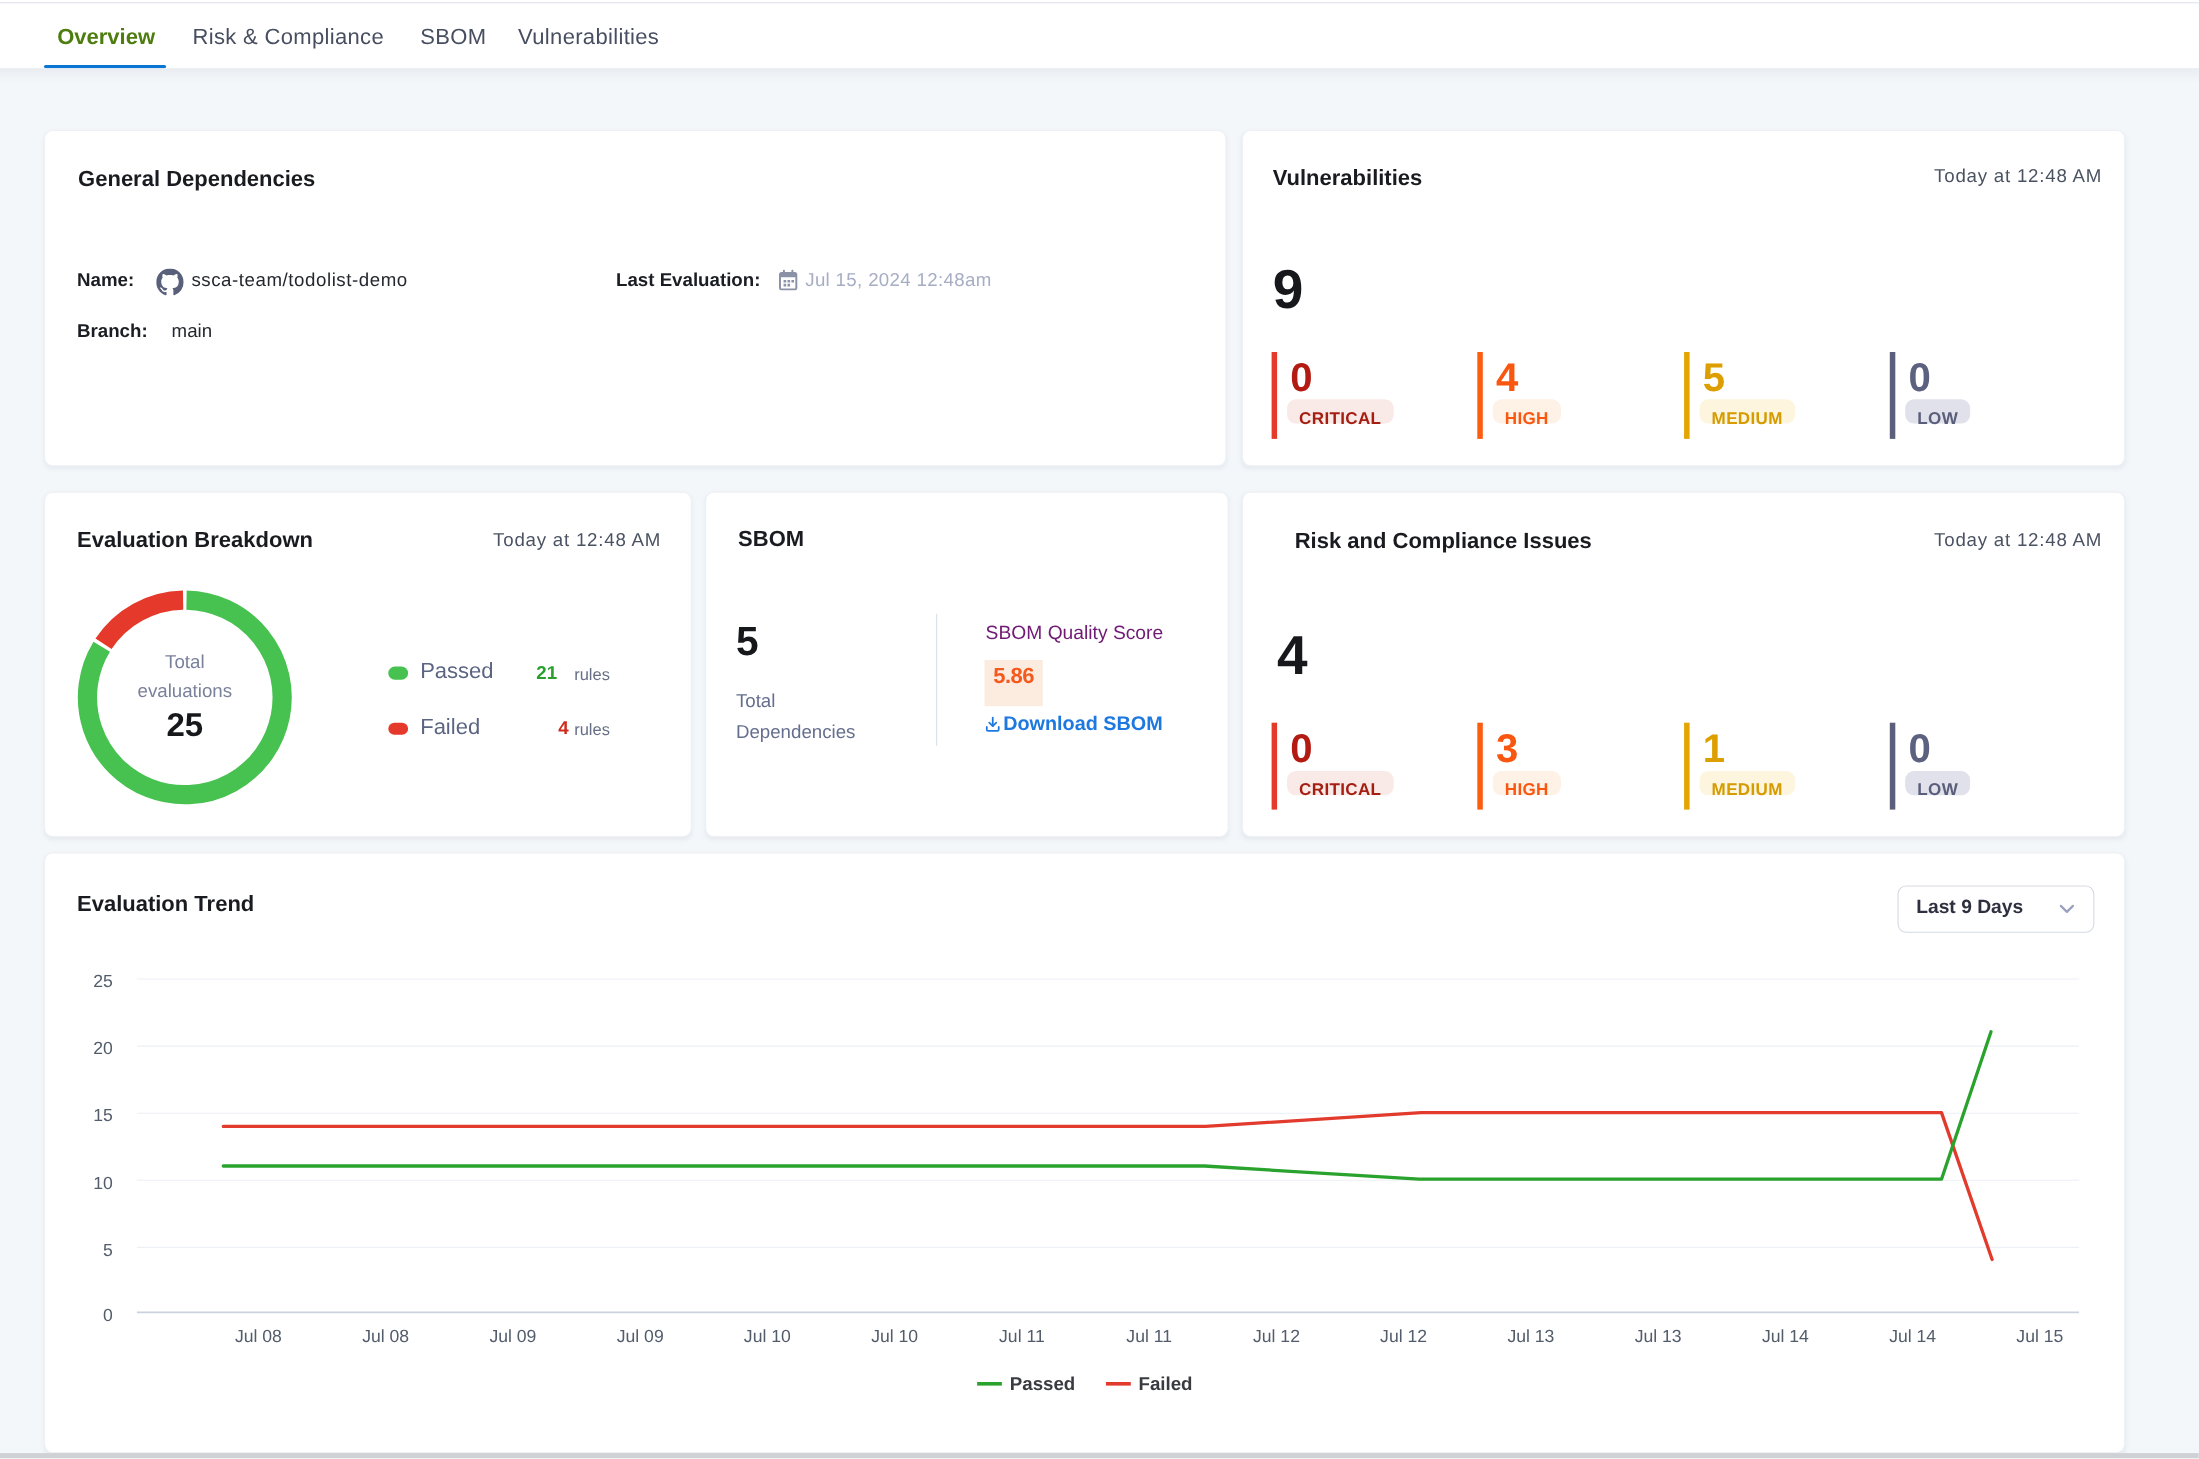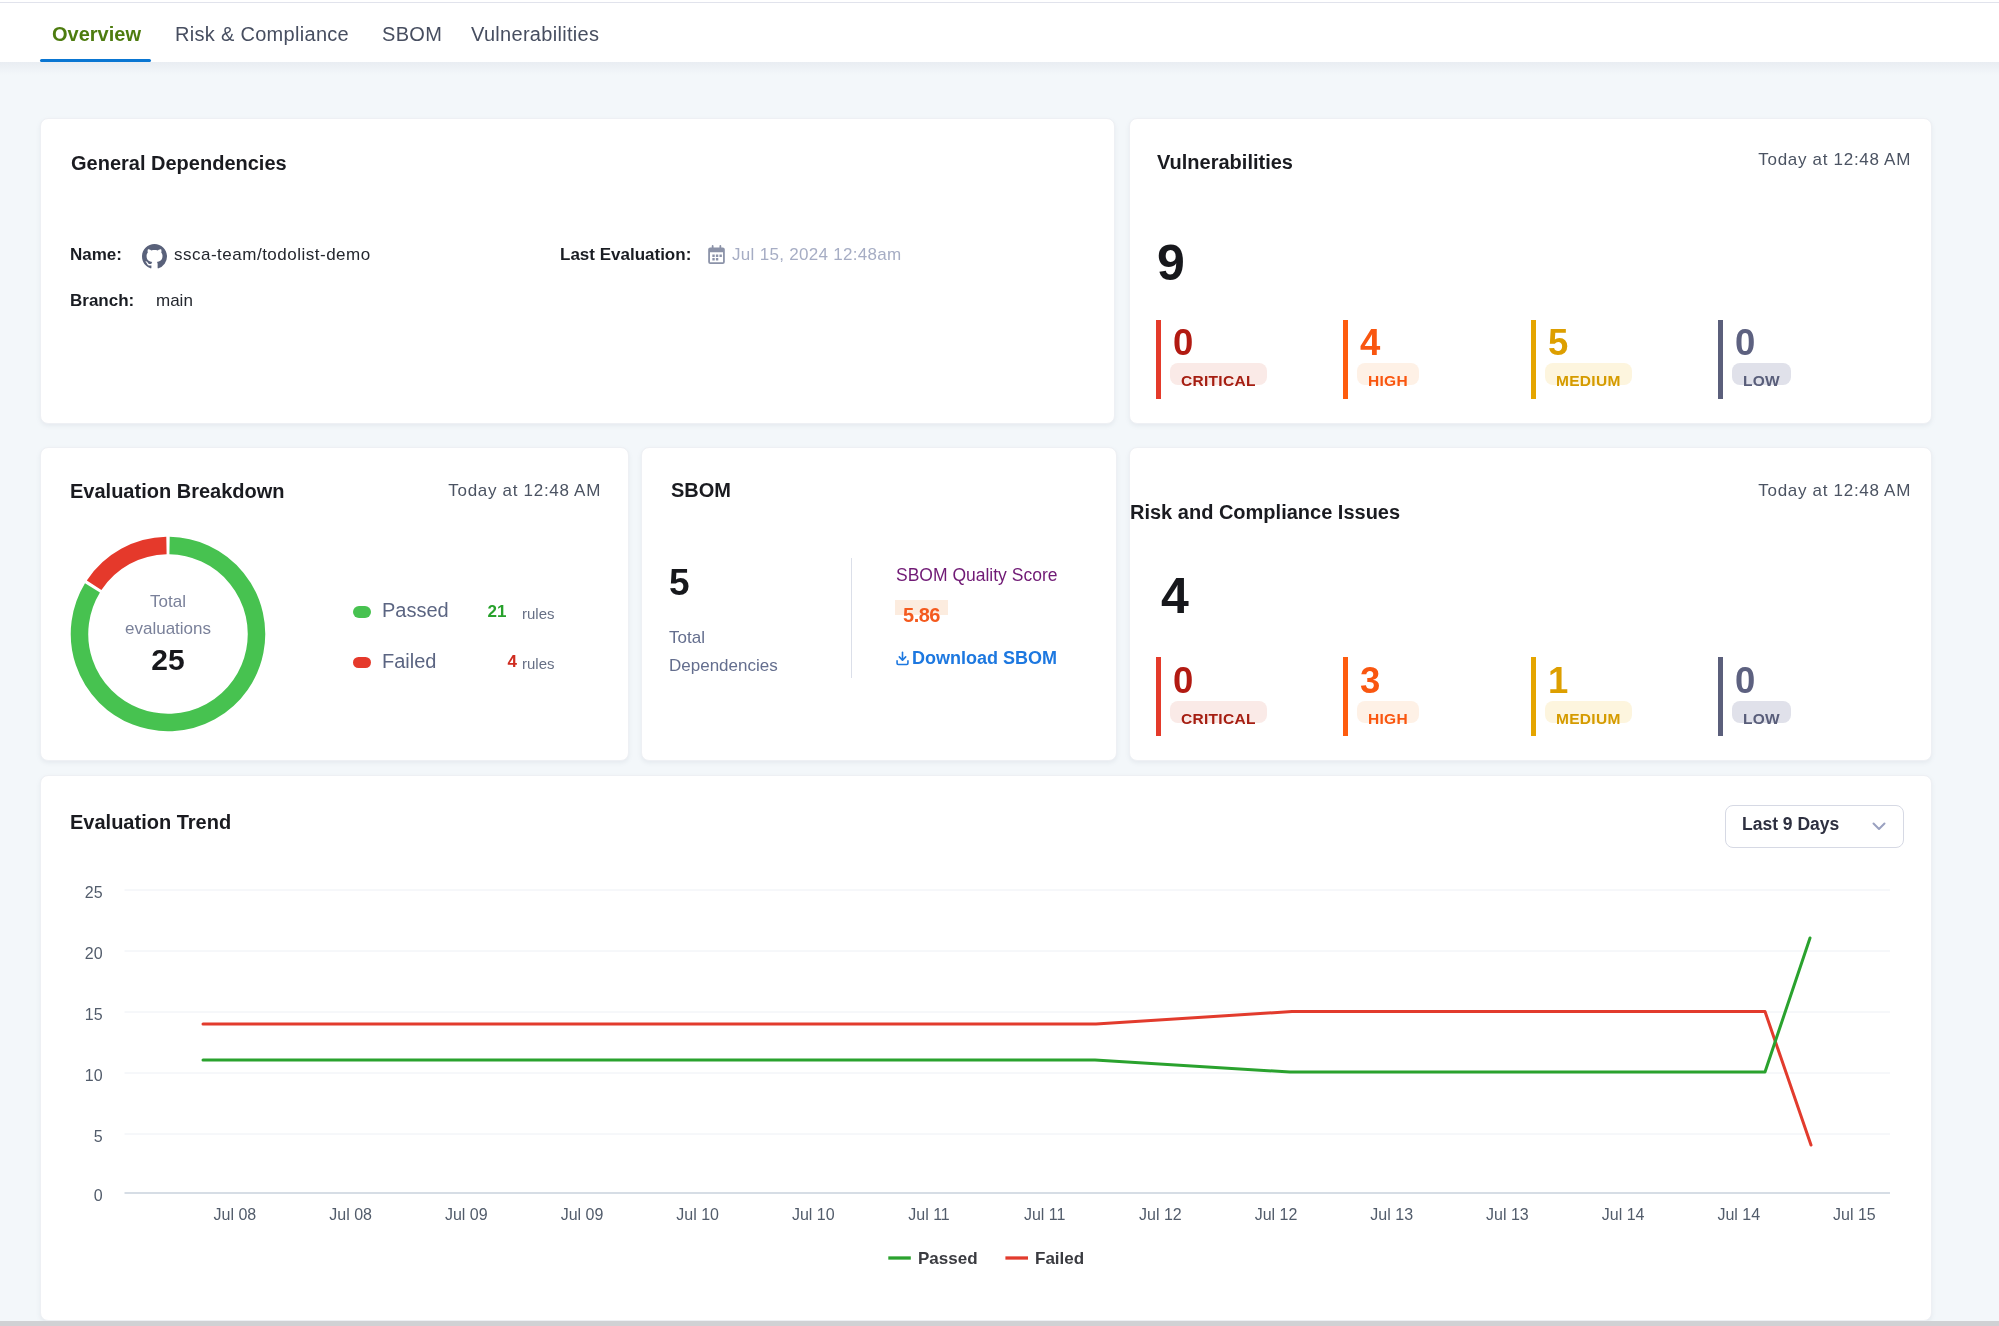--- a/index.html
+++ b/index.html
@@ -83,30 +83,30 @@
   <div class="abs" style="left:382px;top:650.6px;font-size:20px;color:#5b6582;line-height:20px;">Failed</div>
   <div class="abs" style="left:477px;top:653px;width:40px;text-align:right;font-size:17px;font-weight:700;color:#cf2c20;line-height:17px;">4</div>
   <div class="abs" style="left:522px;top:656px;font-size:15px;color:#666f85;line-height:15px;">rules</div>
 
   <div class="card" style="left:641px;top:447px;width:476px;height:314px;"></div>
   <div class="ctitle" style="left:671px;top:479.8px;">SBOM</div>
   <div class="abs" style="left:669px;top:564.2px;font-size:37px;font-weight:700;color:#17181c;line-height:37px;">5</div>
   <div class="abs" style="left:669px;top:624.1px;font-size:17px;color:#646e8e;line-height:28px;">Total<br>Dependencies</div>
   <div class="abs" style="left:850.5px;top:558px;width:1.5px;height:120px;background:#dbdfe9;"></div>
   <div class="abs" style="left:896px;top:567.2px;font-size:17.5px;color:#701a75;line-height:17.5px;">SBOM Quality Score</div>
-  <div class="abs" style="left:895px;top:600px;width:53px;height:15px;border-radius:0;background:#fcecdf;color:#f45a1e;font-weight:700;font-size:20px;text-align:center;line-height:31px;letter-spacing:-0.5px;">5.86</div>
+  <div class="abs" style="left:895px;top:600px;width:53px;height:42px;border-radius:0;background:#fcecdf;color:#f45a1e;font-weight:700;font-size:20px;text-align:center;line-height:31px;letter-spacing:-0.5px;">5.86</div>
   <svg class="abs" style="left:895px;top:651px;" width="15" height="15" viewBox="0 0 16 16" fill="none" stroke="#1d78e0" stroke-width="1.7" stroke-linecap="round" stroke-linejoin="round">
     <path d="M8 1.5v8"></path>
       <path d="M4.6 6.3 8 9.7l3.4-3.4"></path>
       <path d="M2.2 10.5v2.6a1.3 1.3 0 0 0 1.3 1.3h9a1.3 1.3 0 0 0 1.3-1.3v-2.6"></path>
   </svg>
   <div class="abs" style="left:912px;top:649.2px;font-size:18px;font-weight:700;color:#1d78e0;line-height:18px;">Download SBOM</div>
 
   <div class="card" style="left:1129px;top:447px;width:803px;height:314px;"></div>
-  <div class="ctitle" style="left:1130px;top:482.3px;margin-top:20px;">Risk and Compliance Issues</div>
+  <div class="ctitle" style="left:1177px;top:482.3px;">Risk and Compliance Issues</div>
   <div class="cdate" style="left:1611px;top:481.8px;width:300px;">Today at 12:48 AM</div>
   <div class="bignum" style="left:1161px;top:571.4px;font-size:50px;line-height:50px;">4</div>
   <div class="sevbar" style="left:1156px;top:657px;height:79px;background:#e43a2a;"></div>
   <div class="sevnum" style="left:1173px;top:662.8px;color:#b21a12;">0</div>
   <div class="sevchip" style="left:1170px;top:701px;background:#faeae7;color:#a51e12;">CRITICAL</div>
   <div class="sevbar" style="left:1343px;top:657px;height:79px;background:#fe5c0e;"></div>
   <div class="sevnum" style="left:1360px;top:662.8px;color:#f95610;">3</div>
   <div class="sevchip" style="left:1357px;top:701px;background:#fef1e6;color:#f95610;">HIGH</div>
   <div class="sevbar" style="left:1531px;top:657px;height:79px;background:#e5a500;"></div>
   <div class="sevnum" style="left:1548px;top:662.8px;color:#dd9f00;">1</div>

